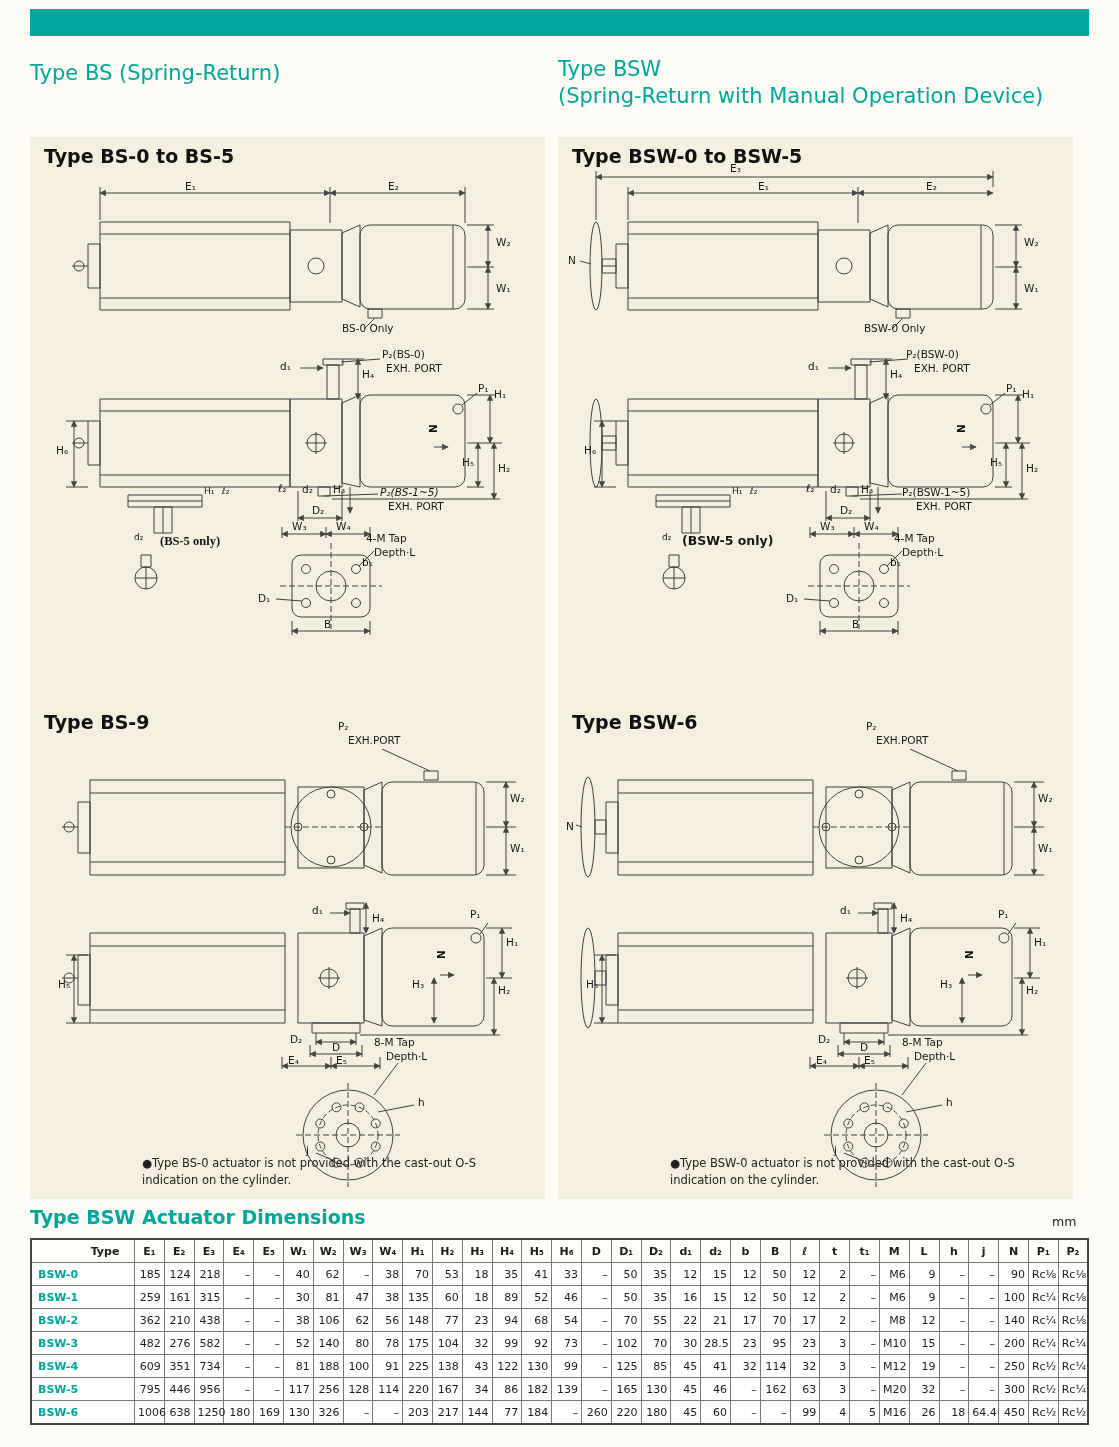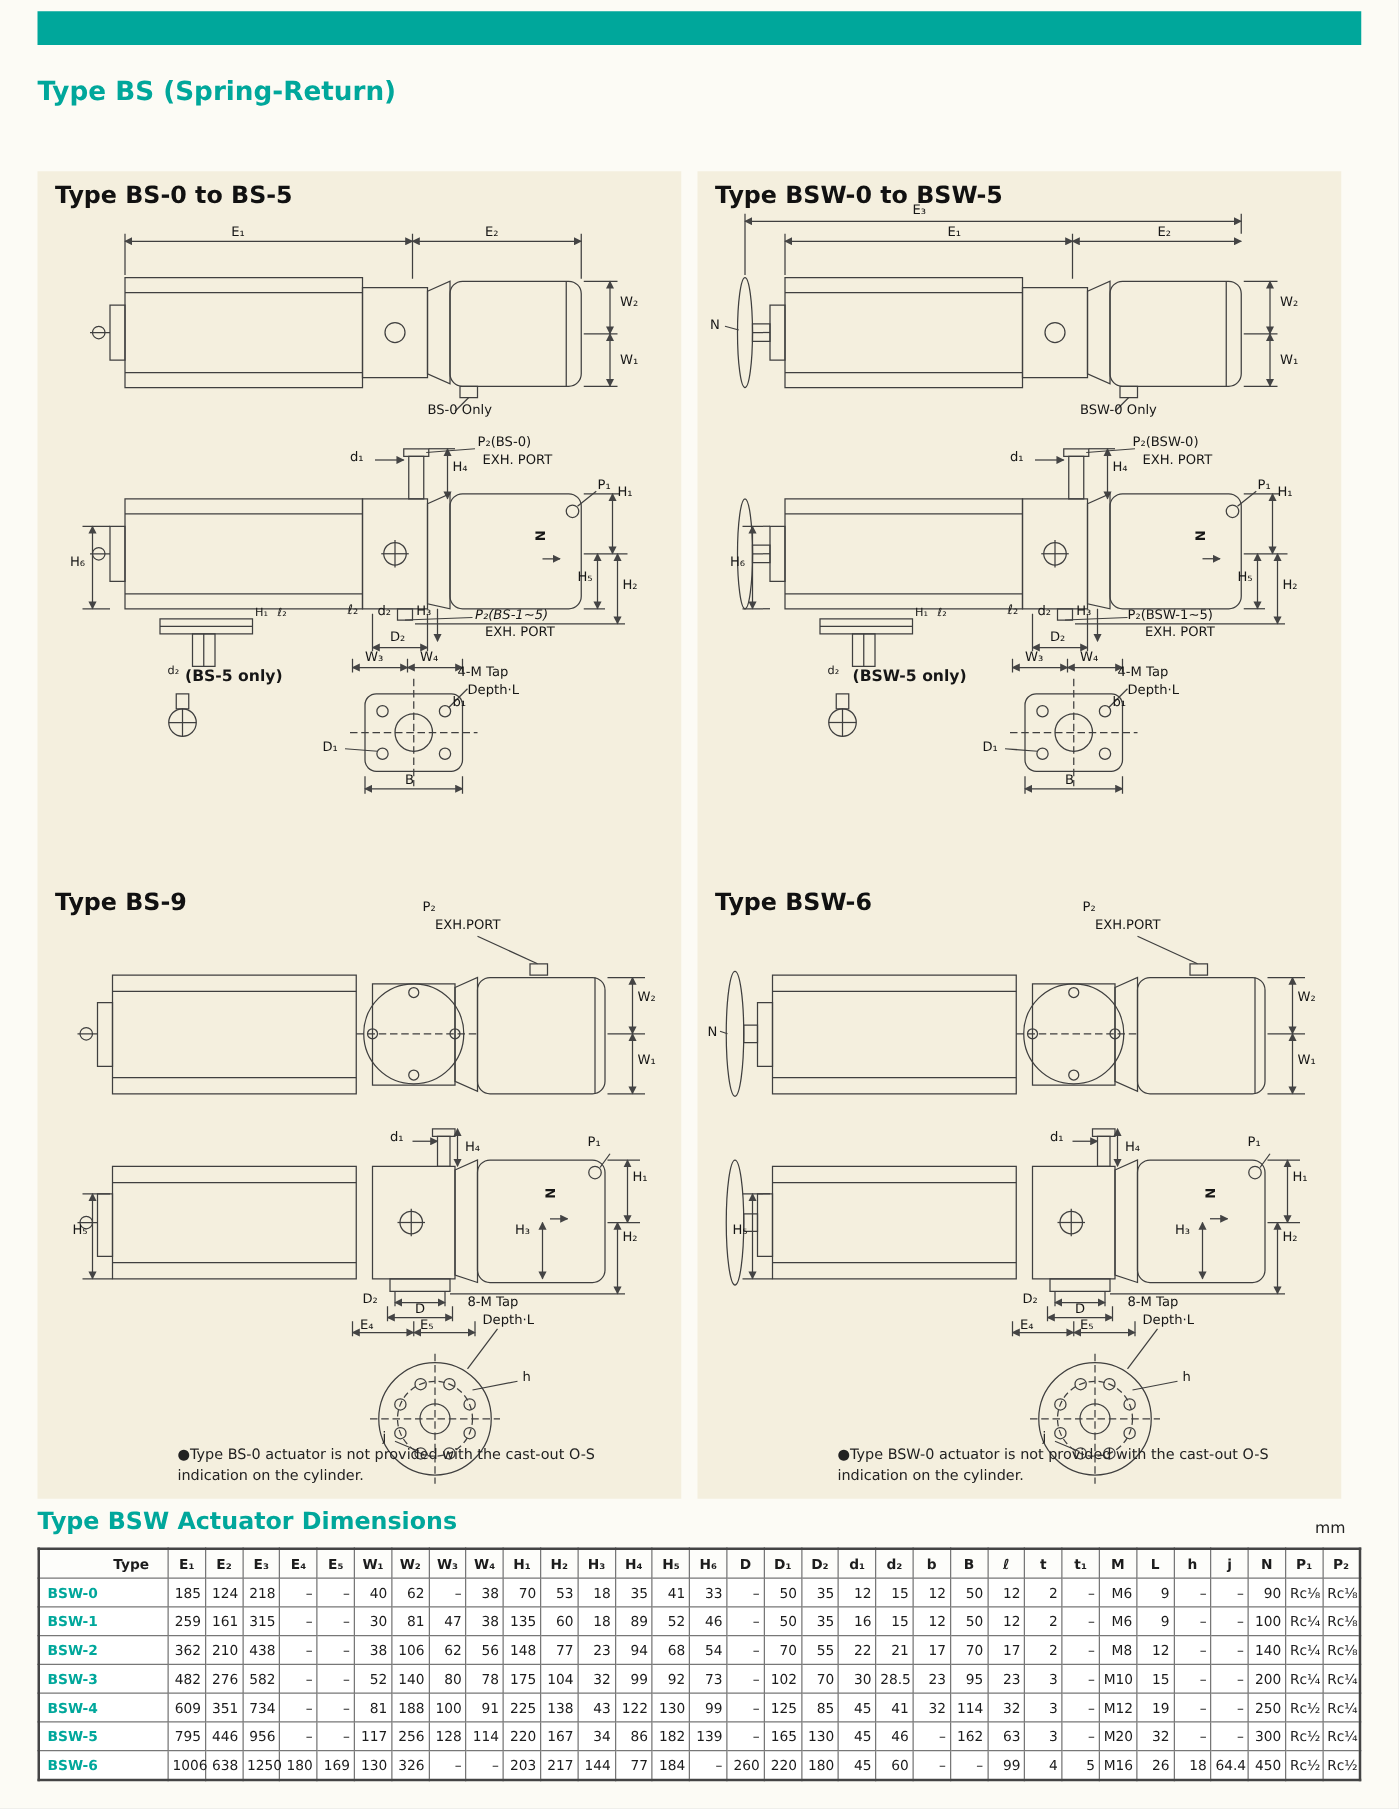--- a/index.html
+++ b/index.html
@@ -1,20 +1,20 @@
 <!DOCTYPE html>
 <html style="--accent: #00a79b; --panelbg: #f4efde;"><head>
 <meta charset="utf-8">
 <style>
   :root{ --accent:#00a79b; --panelbg:#f4efde; }
   html,body{margin:0;padding:0;background:#ddd;}
   .page{position:relative;width:1119px;height:1447px;background:#fcfbf5;
         font-family:"DejaVu Sans",sans-serif;color:#1c1c1c;overflow:hidden;margin:0 auto;}
   .topbar{position:absolute;left:30px;top:9px;width:1059px;height:27px;background:var(--accent);}
-  .main-head{position:absolute;font-size:21px;font-weight:bold;color:var(--accent);line-height:1.3;}
+  .main-head{position:absolute;font-size:21px;font-weight:normal;color:var(--accent);line-height:1.3;}
   #head-left{left:30px;top:60px;}
   #head-right{left:558px;top:56px;}
   .panel{position:absolute;top:137px;width:515px;height:1062px;background:var(--panelbg);}
   #panel-bs{left:30px;} #panel-bsw{left:558px;}
   .sec-title{position:absolute;left:14px;font-size:19px;font-weight:bold;color:#111;margin:0;}
   .sec1{top:8px;} .sec2{top:574px;}
   .draw{position:absolute;left:0;top:0;width:515px;height:1062px;}
   .ann{position:absolute;font-size:10.5px;line-height:1;color:#161616;white-space:nowrap;}
   .ann.ab{font-weight:bold;font-size:12.5px;}
   .ann.ar{transform:rotate(-90deg);transform-origin:left top;font-weight:bold;}
@@ -32,20 +32,24 @@
 </style>
 </head>
 <body>
 
 <div class="page">
 
   <div class="topbar" id="topbar"></div>
 
   <div class="main-head" id="head-left">
     <div>Type BS (Spring-Return)</div>
+  </div>
+  <div class="main-head" id="head-right">
+    <div>Type BSW</div>
+    <div>(Spring-Return with Manual Operation Device)</div>
   </div>
 
   <div class="panel" id="panel-bs">
     <svg class="draw" viewBox="0 0 515 1062">
       <defs>
         <marker id="ah" viewBox="0 0 10 10" refX="9" refY="5" markerWidth="6.5" markerHeight="6.5" orient="auto-start-reverse">
           <path d="M0,0L10,5L0,10z" fill="#444"></path>
         </marker>
       </defs>
       <g fill="none" stroke="#3f3f3f" stroke-width="1">
@@ -256,21 +260,21 @@
       <span class="ann" style="left: 272px; top: 347px;">d₂</span>
       <span class="ann" style="left: 303px; top: 347px;">H₃</span>
       <span class="ann" style="left: 350px; top: 350px; font-style: italic;">P₂(BS-1~5)</span>
       <span class="ann" style="left: 358px; top: 364px;">EXH. PORT</span>
       <span class="ann" style="left: 282px; top: 368px;">D₂</span>
       <span class="ann" style="left: 262px; top: 384px;">W₃</span>
       <span class="ann" style="left: 306px; top: 384px;">W₄</span>
       <span class="ann" style="left: 174px; top: 350px; font-size: 9px;">H₁</span>
       <span class="ann" style="left: 192px; top: 350px; font-size: 9px;">ℓ₂</span>
       <span class="ann" style="left: 104px; top: 396px; font-size: 9px;">d₂</span>
-      <span class="ann ab" style="left: 118px; top: 398px;">(BS-5 only)</span>
+      <span class="ann ab" style="left: 130px; top: 398px; font-family: Liberation Serif, serif;">(BS-5 only)</span>
       <span class="ann" style="left: 336px; top: 396px;">4-M Tap</span>
       <span class="ann" style="left: 344px; top: 410px;">Depth·L</span>
       <span class="ann" style="left: 332px; top: 420px;">b₁</span>
       <span class="ann" style="left: 228px; top: 456px;">D₁</span>
       <span class="ann" style="left: 294px; top: 482px;">B</span>
       <span class="ann" style="left: 308px; top: 584px;">P₂</span>
       <span class="ann" style="left: 318px; top: 598px;">EXH.PORT</span>
       <span class="ann" style="left: 480px; top: 656px;">W₂</span>
       <span class="ann" style="left: 480px; top: 706px;">W₁</span>
       <span class="ann" style="left: 282px; top: 768px;">d₁</span>

